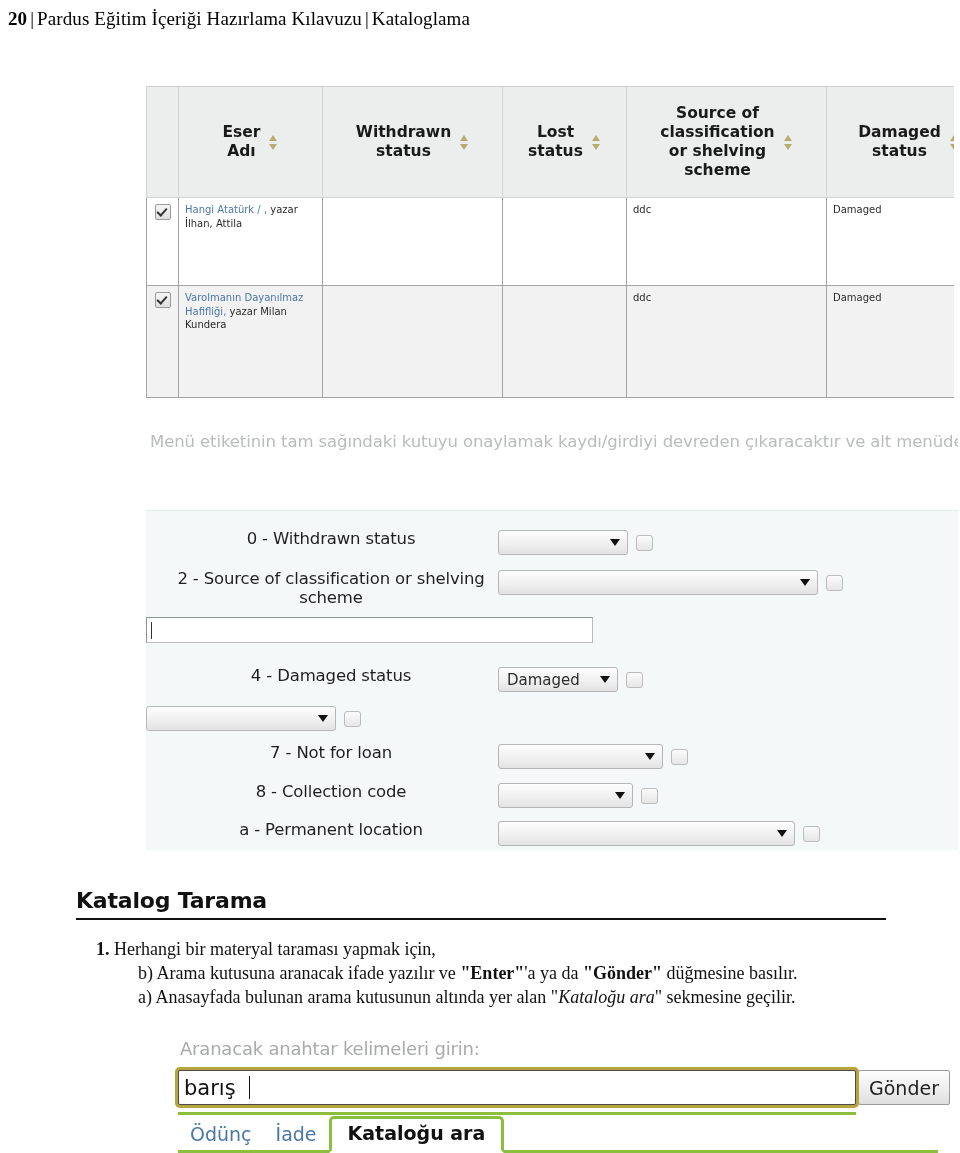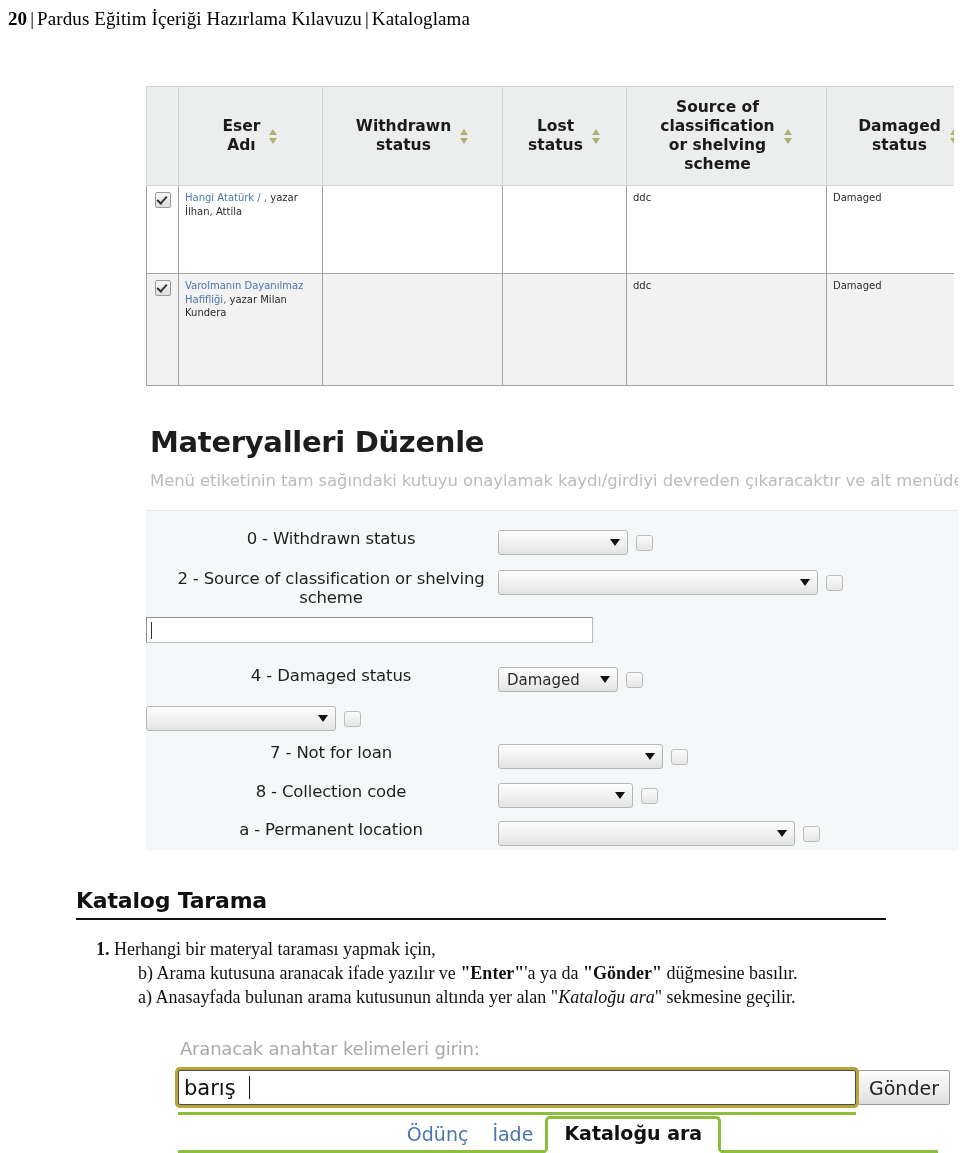--- a/index.html
+++ b/index.html
@@ -44,21 +44,21 @@
   .rtable {
     border-collapse: collapse;
     width: 100%;
     table-layout: fixed;
   }
   .rtable th {
     background: #eceded;
     border: 1px solid #d2d3d4;
     border-top: 1px solid #cfd0d1;
     vertical-align: middle;
-    padding: 0 4px;
+    padding: 6px 4px;
     font-size: 15.5px;
     font-weight: bold;
     color: #1a1a1a;
     line-height: 1.22;
     text-align: center;
     position: relative;
     height: 98px;
   }
   .rtable th.col-check {
     width: 32px;
@@ -351,21 +351,20 @@
   .tabs-row {
     position: absolute;
     left: 12px;
     top: 86px;
     width: 760px;
     height: 35px;
     border-bottom: 3px solid #8dbf3f;
     display: flex;
     align-items: flex-end;
     box-sizing: border-box;
-    justify-content: center;
   }
   .tab {
     font-size: 19px;
     color: #4a76a8;
     padding: 3px 12px 5px 12px;
     line-height: 1.1;
   }
   .tab.active {
     color: #111;
     font-weight: bold;
@@ -481,21 +480,20 @@
         <td></td>
         <td></td>
         <td>ddc</td>
         <td>Damaged</td>
       </tr>
     </tbody>
   </table>
 </div>
 
 <div class="shot-form">
-  <div class="form-title">Materyalleri Düzenle</div>
   <div class="form-sub">Menü etiketinin tam sağındaki kutuyu onaylamak kaydı/girdiyi devreden çıkaracaktır ve alt menüdek</div>
 
   <div class="form-panel">
 
     <div class="frow" style="top:18px">
       <div class="flabel">0 - Withdrawn status</div>
       <div class="fctl">
         <div class="sel" style="width:130px">
           <span class="sel-text"></span>
           <span class="caret"></span>

